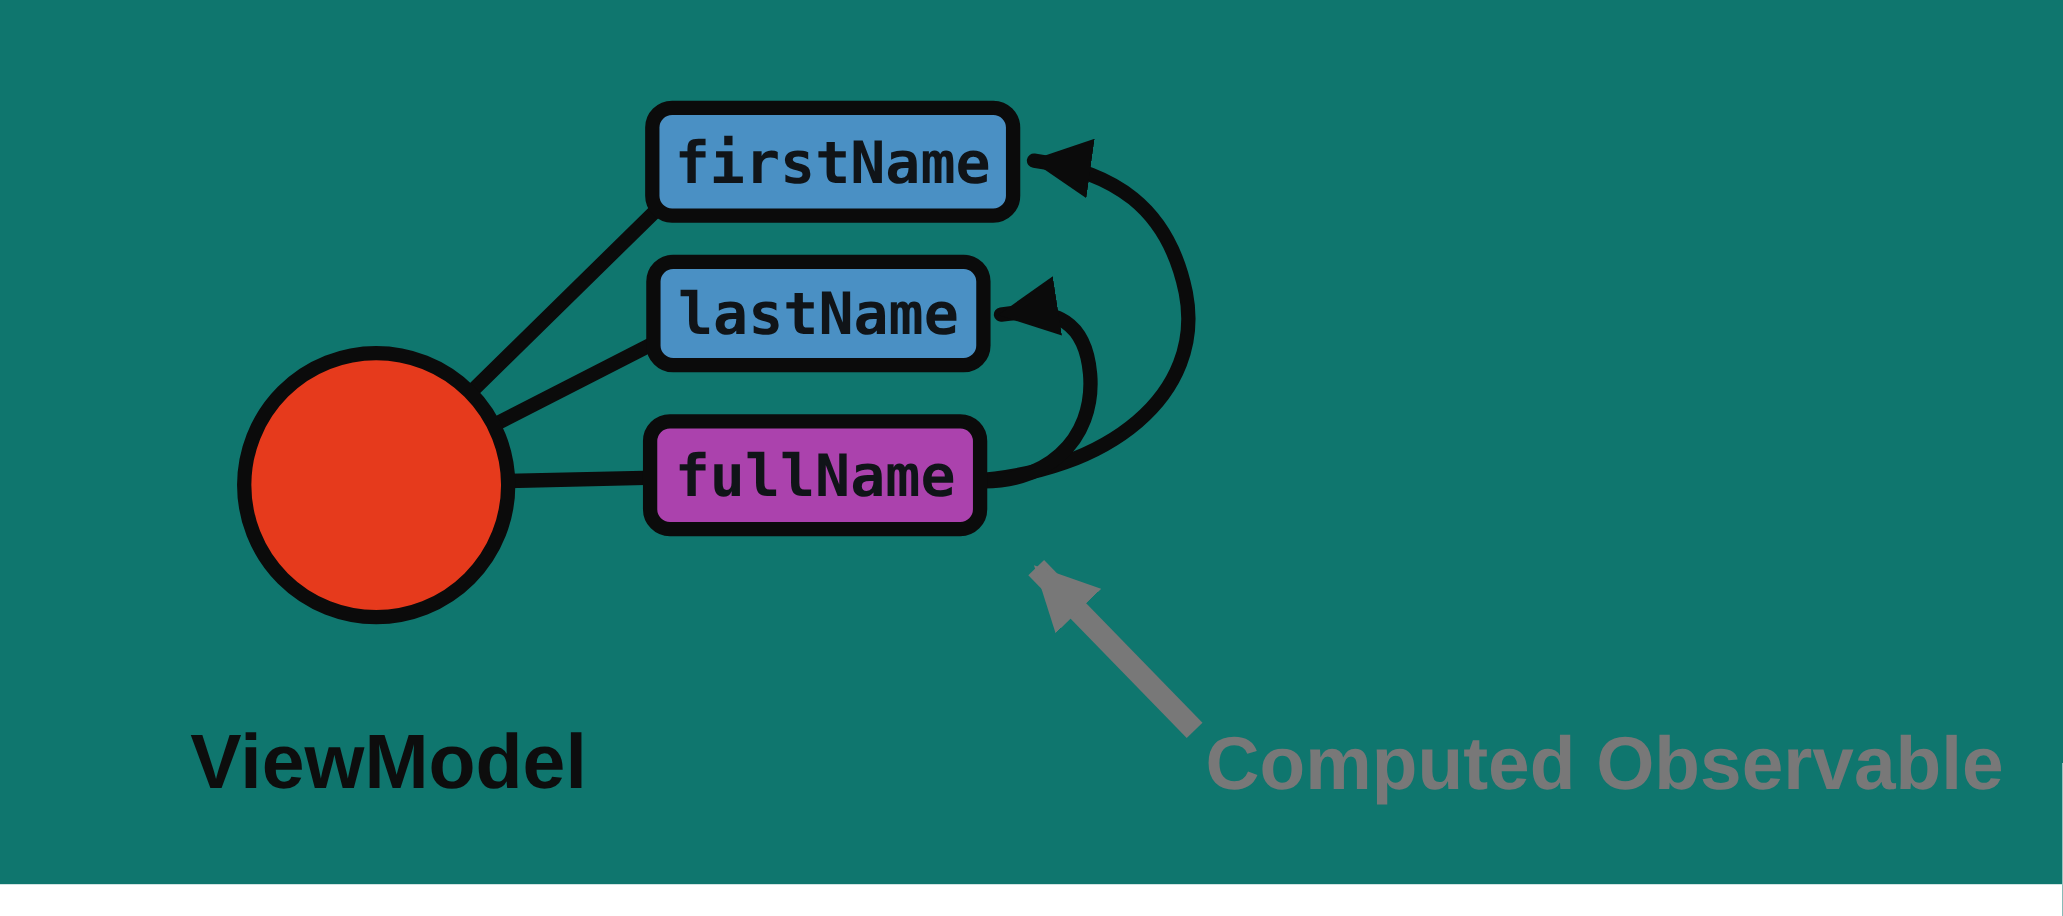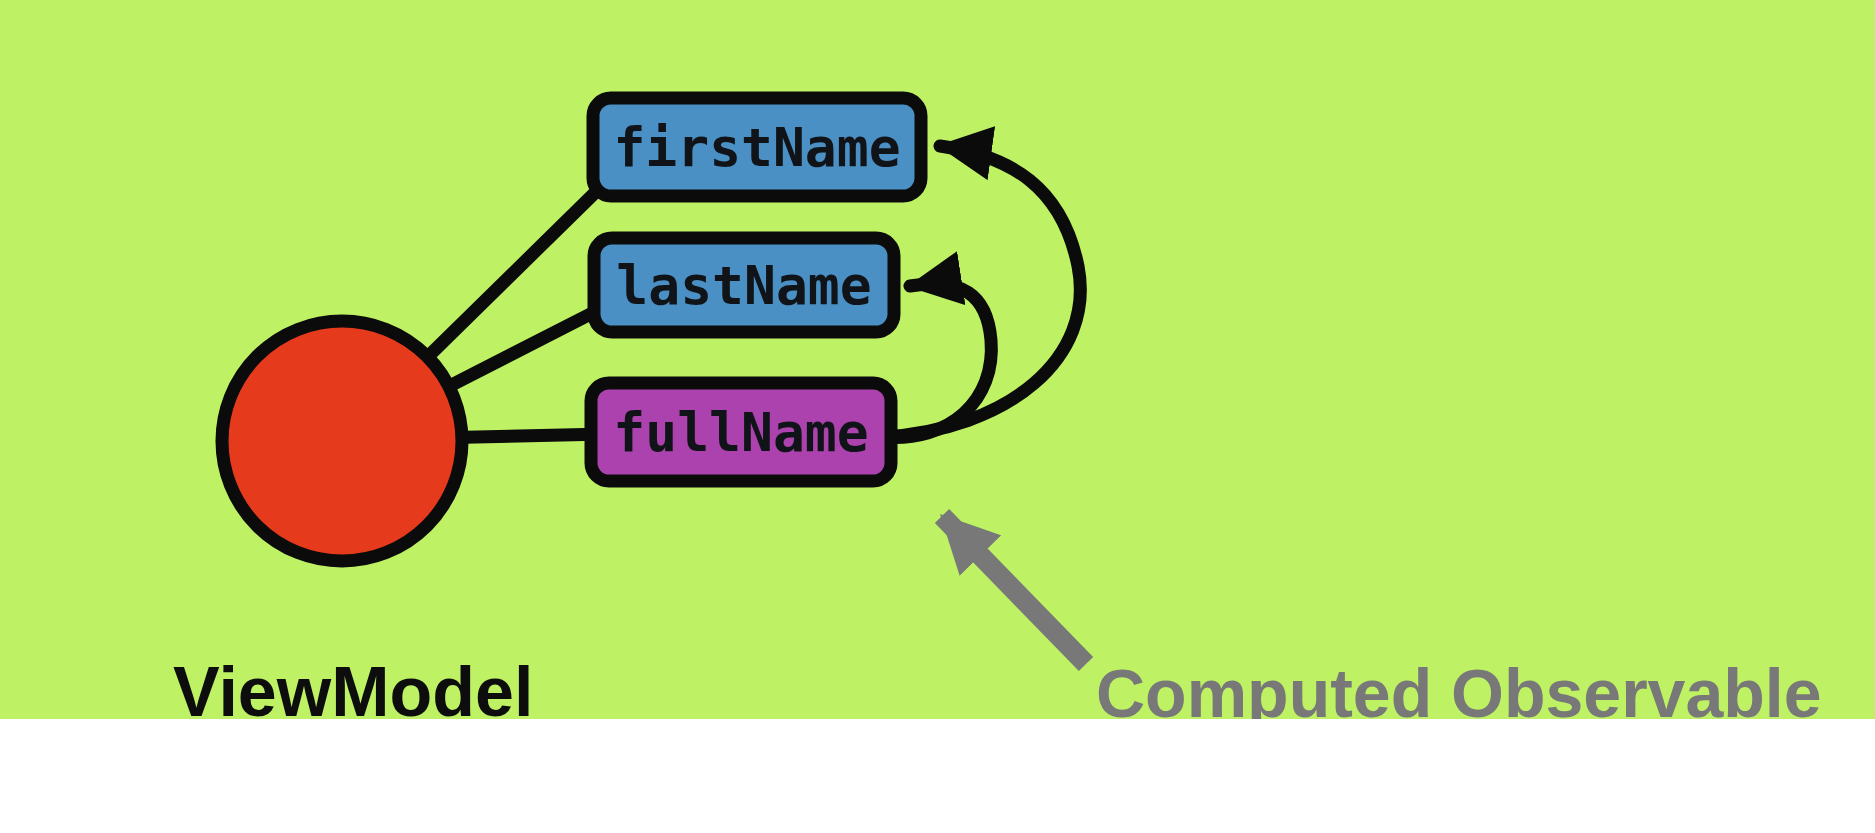--- a/index.html
+++ b/index.html
@@ -4,22 +4,22 @@
 <style>
   html, body {
     margin: 0;
     padding: 0;
     background: #ffffff;
     font-family: "Liberation Sans", sans-serif;
   }
   .canvas-wrap {
     position: relative;
     width: 1875px;
-    height: 719px;
-    background: #bef264;
+    height: 804px;
+    background: #0f766e;
     overflow: hidden;
   }
   svg.diagram {
     display: block;
     width: 1875px;
     height: 833px;
   }
   .edge {
     stroke: #0b0b0b;
     stroke-width: 13;

